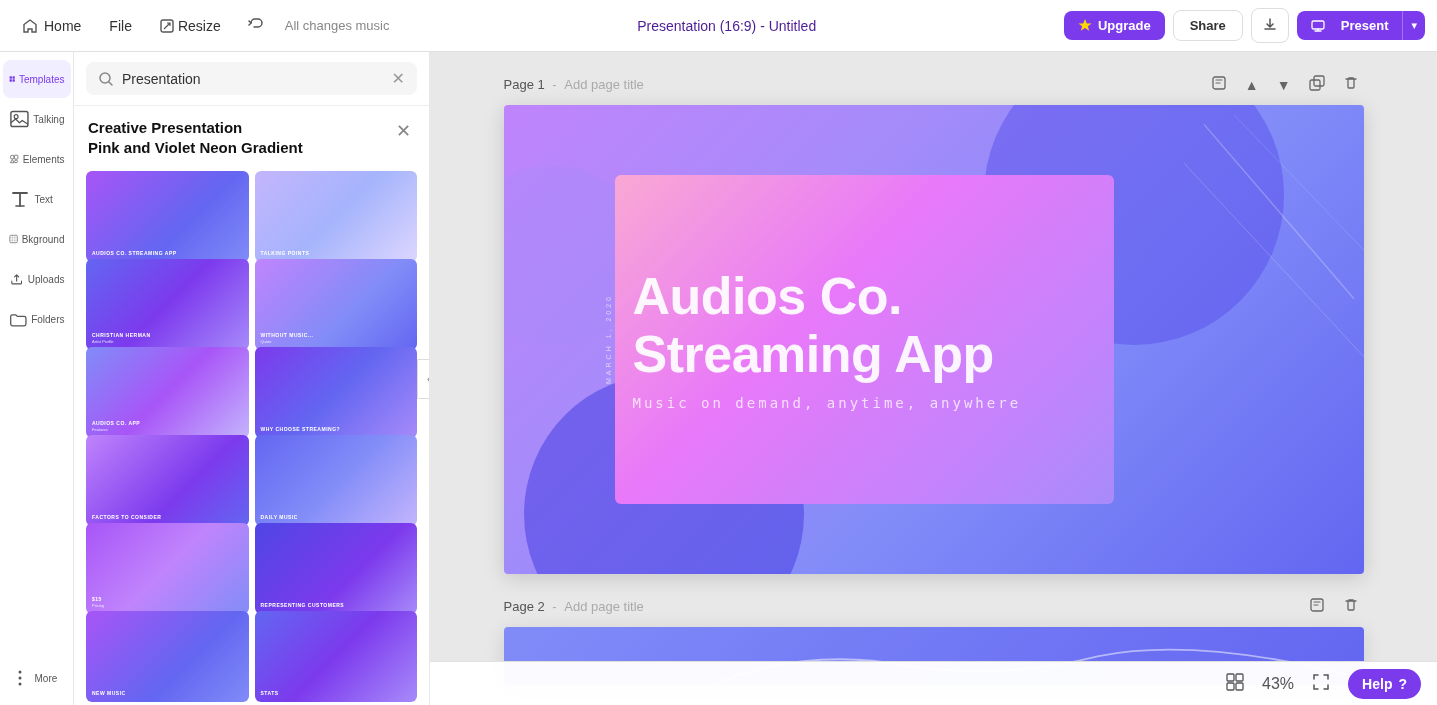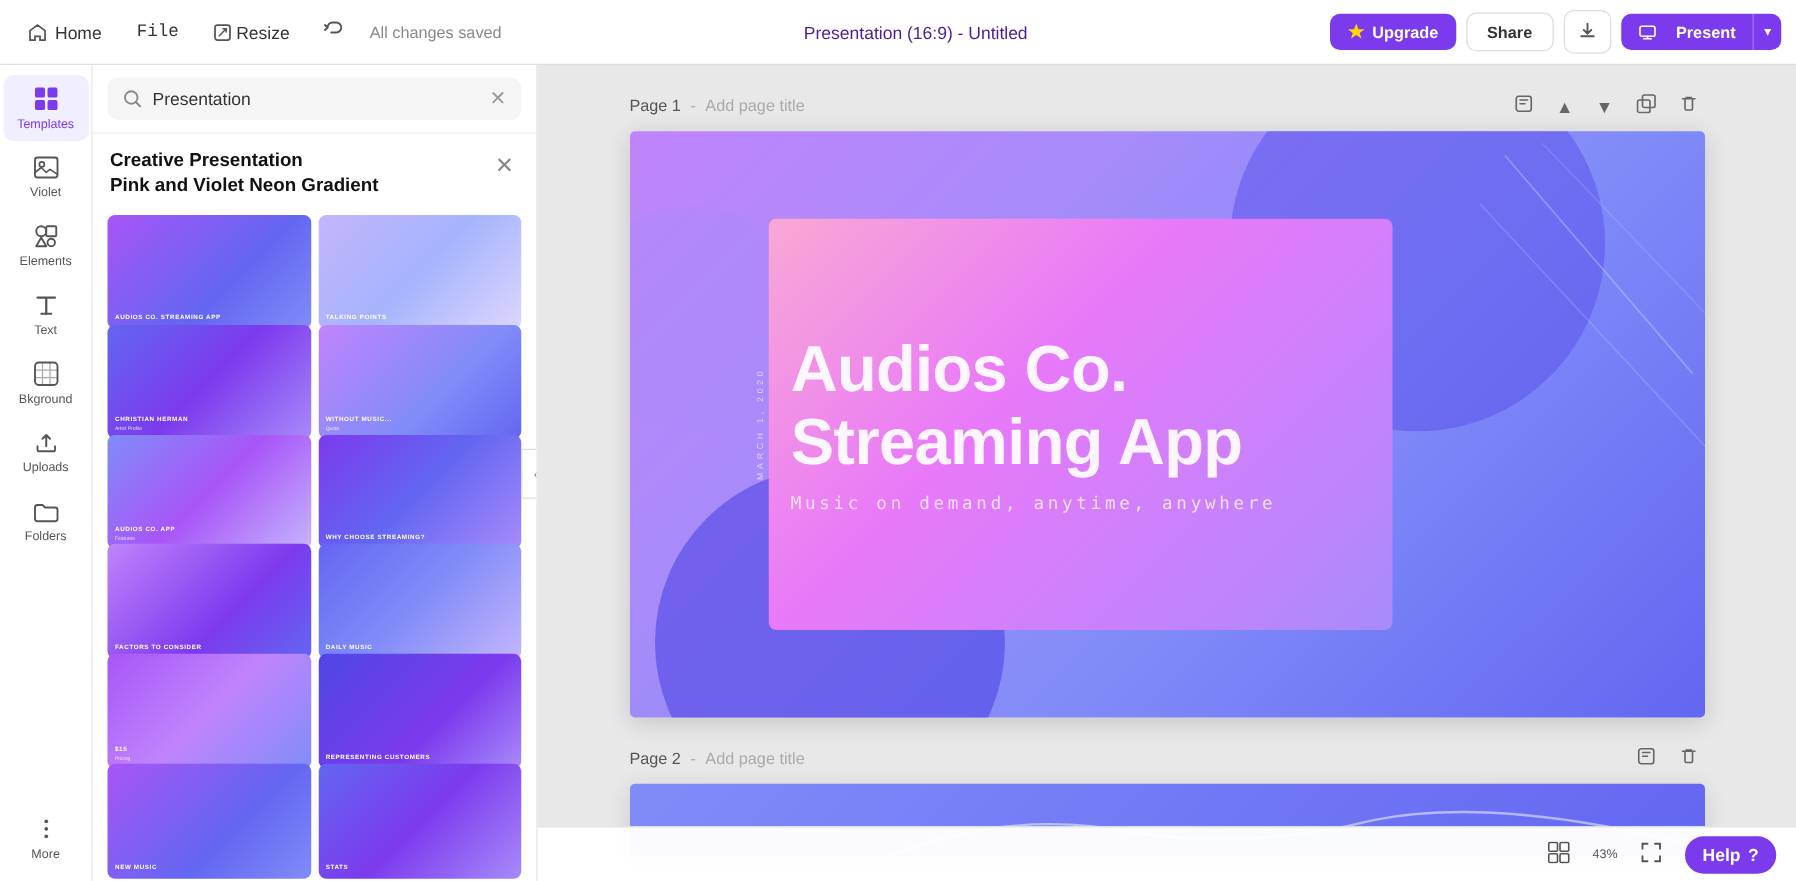--- a/index.html
+++ b/index.html
@@ -17,21 +17,21 @@
       flex-shrink: 0;
       z-index: 10;
     }
     .topbar-home {
       display: flex; align-items: center; gap: 6px;
       padding: 6px 10px; border-radius: 6px; cursor: pointer;
       font-size: 14px; font-weight: 500; color: #333;
     }
     .topbar-file {
       padding: 6px 10px; border-radius: 6px; cursor: pointer;
-      font-size: 14px; color: #333; font-family: Liberation Mono, monospace;
+      font-size: 14px; color: #333;
     }
     .topbar-resize {
       display: flex; align-items: center; gap: 4px;
       padding: 6px 10px; border-radius: 6px; cursor: pointer;
       font-size: 14px; color: #333;
     }
     .topbar-undo {
       padding: 6px 8px; border-radius: 6px; cursor: pointer; color: #555;
     }
     .topbar-saved {
@@ -82,21 +82,21 @@
       background: #fff;
       border-right: 1px solid #e8e8e8;
       display: flex;
       flex-direction: column;
       align-items: center;
       padding: 8px 0;
       gap: 2px;
       z-index: 5;
     }
     .icon-sidebar-item {
-      display: flex; flex-direction: column; align-items: center;
+      display: flex; align-items: center;
       gap: 4px; padding: 8px 6px; border-radius: 8px;
       cursor: pointer; width: 68px; color: #555;
       font-size: 10px; text-align: right;
     }
     .icon-sidebar-item.active { background: #f0eeff; color: #7c3aed; }
     .icon-svg { width: 22px; height: 22px; }
 
     
     .panel {
       width: 356px;
@@ -289,21 +289,21 @@
       bottom: 0; left: 0; right: 0;
       height: 44px;
       background: rgba(255,255,255,0.97);
       border-top: 1px solid #e0e0e0;
       display: flex;
       align-items: center;
       justify-content: flex-end;
       padding: 0 16px;
       gap: 12px;
     }
-    .zoom-level { font-size: 10px; color: #555; font-weight: 500; }
+    .zoom-level { font-size: 16px; color: #555; font-weight: 500; }
     .zoom-btn { background: none; border: none; cursor: pointer; color: #555; padding: 4px 6px; border-radius: 4px; }
     .help-btn {
       background: #7c3aed; color: #fff; border: none;
       padding: 7px 14px; border-radius: 20px; cursor: pointer;
       font-size: 14px; font-weight: 600; display: flex; align-items: center; gap: 6px;
     }
 
     
     .hide-panel-btn {
       position: absolute;
@@ -339,21 +339,21 @@
       <path d="M4 10L10 4M7 4h3v3" stroke="#555" stroke-width="1.2"></path>
     </svg>
     <span>Resize</span>
   </div>
   <div class="topbar-undo">
     <svg width="18" height="18" viewBox="0 0 18 18" fill="none">
       <path d="M4 8C4 5.8 5.8 4 8 4h3c2.2 0 4 1.8 4 4s-1.8 4-4 4H7" stroke="#555" stroke-width="1.5" stroke-linecap="round"></path>
       <path d="M4 8L2 6M4 8L2 10" stroke="#555" stroke-width="1.5" stroke-linecap="round"></path>
     </svg>
   </div>
-  <span class="topbar-saved">All changes saved</span>
+  <span class="topbar-saved">All changes music</span>
   <div class="topbar-center">
     <span class="topbar-title">Presentation (16:9) - Untitled</span>
   </div>
   <div class="topbar-actions">
     <button class="btn-upgrade">
       <svg width="14" height="14" viewBox="0 0 14 14" fill="gold">
         <polygon points="7,1 8.8,5.4 13.6,5.4 9.8,8.3 11.2,12.8 7,10 2.8,12.8 4.2,8.3 0.4,5.4 5.2,5.4"></polygon>
       </svg>
       <span>Upgrade</span>
     </button>
@@ -389,21 +389,21 @@
         <rect x="12" y="12" width="8" height="8" rx="1.5" fill="#7c3aed"></rect>
       </svg>
       <span>Templates</span>
     </div>
     <div class="icon-sidebar-item">
       <svg class="icon-svg" viewBox="0 0 22 22" fill="none">
         <rect x="2" y="3" width="18" height="16" rx="2" stroke="#555" stroke-width="1.5"></rect>
         <circle cx="7.5" cy="8.5" r="2" stroke="#555" stroke-width="1.3"></circle>
         <path d="M2 15l5-4 4 4 3-2.5 6 4" stroke="#555" stroke-width="1.3" stroke-linejoin="round"></path>
       </svg>
-      <span>Violet</span>
+      <span>Talking</span>
     </div>
     <div class="icon-sidebar-item">
       <svg class="icon-svg" viewBox="0 0 22 22" fill="none">
         <circle cx="7" cy="7" r="4" stroke="#555" stroke-width="1.5"></circle>
         <rect x="11" y="3" width="8" height="8" rx="1" stroke="#555" stroke-width="1.5"></rect>
         <path d="M3 19l4-7 4 7H3z" stroke="#555" stroke-width="1.5" stroke-linejoin="round"></path>
         <rect x="12" y="13" width="6" height="6" rx="3" stroke="#555" stroke-width="1.5"></rect>
       </svg>
       <span>Elements</span>
     </div>

